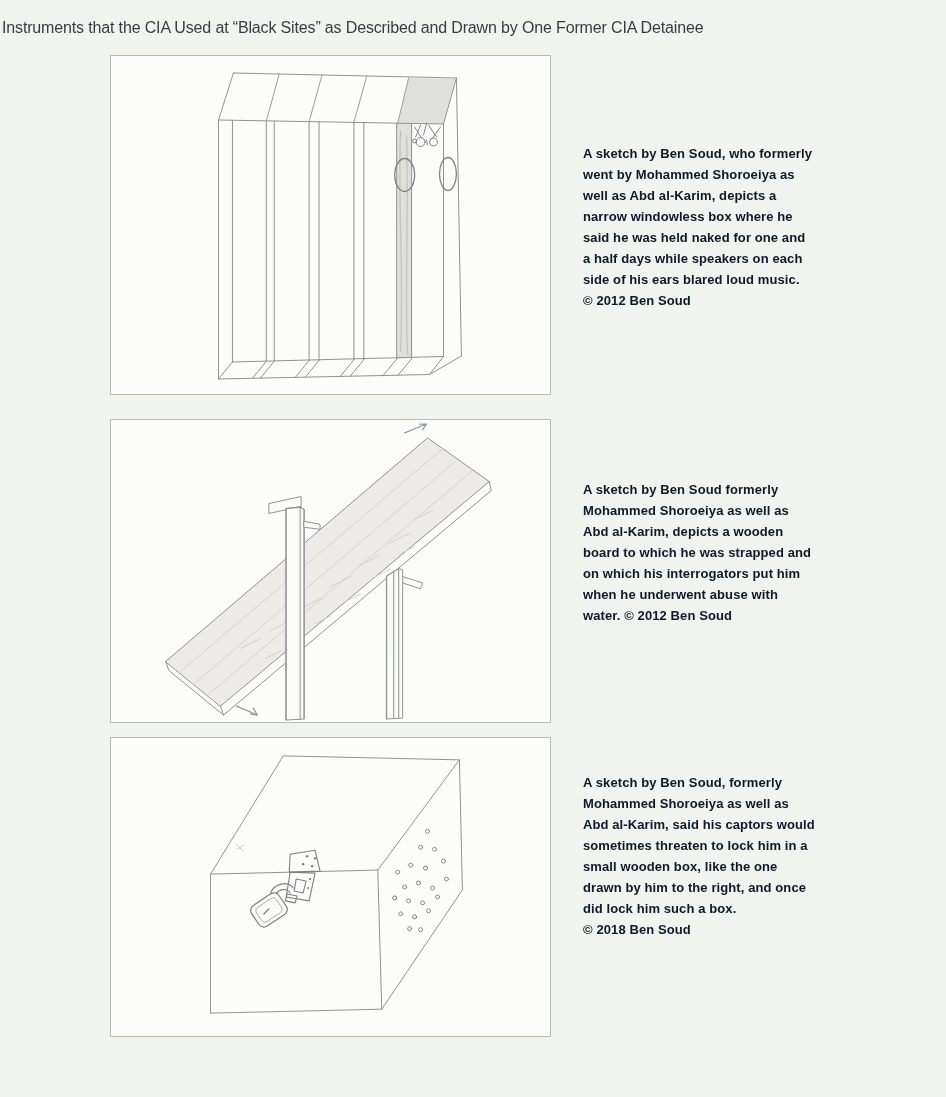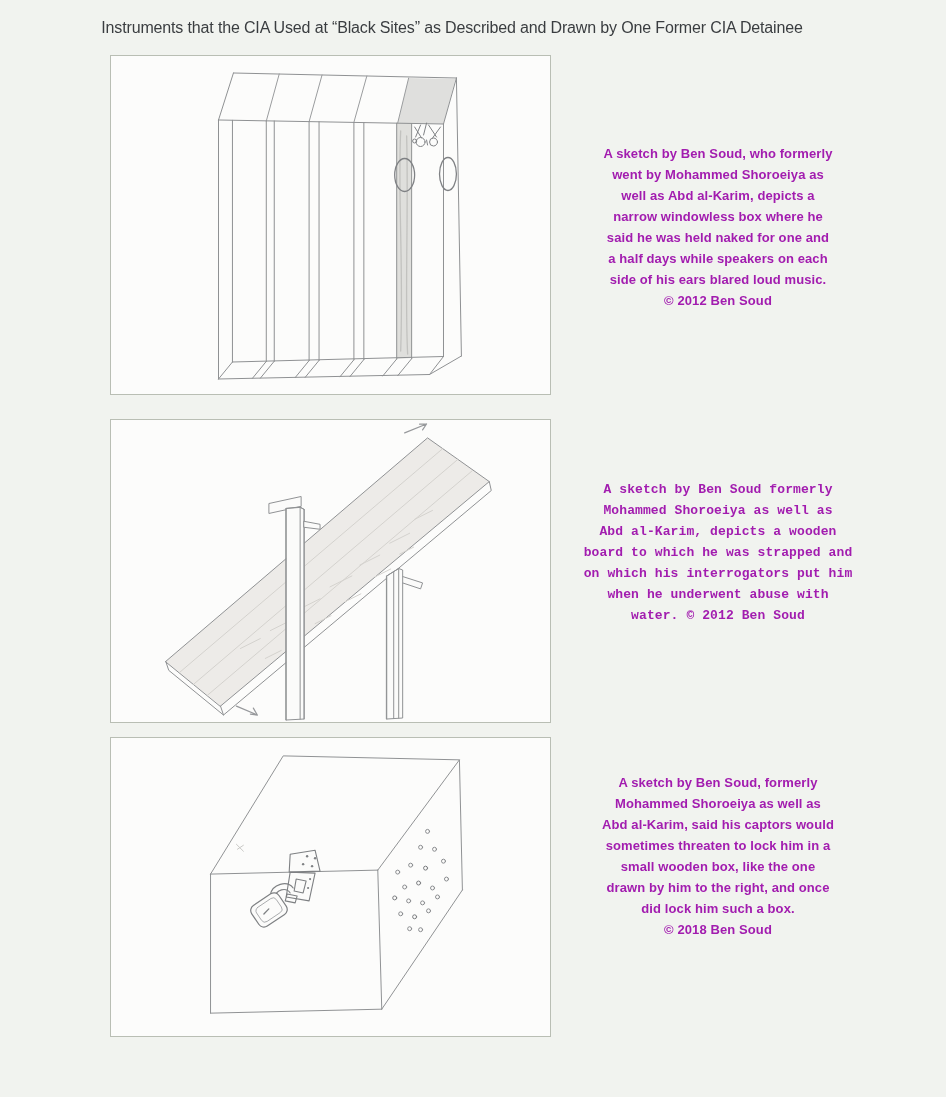--- a/index.html
+++ b/index.html
@@ -6,38 +6,37 @@
   body{
     width:946px;height:1097px;position:relative;
     background:#f1f3ef;
     font-family:"Liberation Sans",sans-serif;
     overflow:hidden;
   }
   .page-title{
     position:absolute;left:2px;top:8px;width:900px;
     font-size:16px;font-weight:400;letter-spacing:-0.15px;
     color:#3a3d40;
-    text-align:center;
   }
   .frame{
     position:absolute;box-sizing:border-box;
     background:#fcfcfb;border:1px solid #b9beb4;
   }
   .frame svg{display:block;width:100%;height:100%;}
   .frame1{left:110px;top:55px;width:441px;height:340px;}
   .frame2{left:110px;top:419px;width:441px;height:304px;}
   .frame3{left:110px;top:737px;width:441px;height:300px;}
   .caption{
-    position:absolute;left:563px;width:310px;
+    position:absolute;left:583px;width:310px;
     font-family:"Liberation Sans",sans-serif;
     font-weight:700;font-size:13px;line-height:21px;letter-spacing:0.1px;
-    color:#a21caf;white-space:pre-line;text-align:center;
+    color:#0f172a;white-space:pre-line;
   }
   .caption1{top:143px;}
-  .caption2{top:479px;font-family:Liberation Mono, monospace;}
+  .caption2{top:479px;}
   .caption3{top:772px;}
 </style>
 </head>
 <body>
 
 <h1 class="page-title">Instruments that the CIA Used at “Black Sites” as Described and Drawn by One Former CIA Detainee</h1>
 
 <div class="frame frame1">
   <svg viewBox="0 0 441 338" preserveAspectRatio="none">
     <g stroke="#8f9193" stroke-width="1" fill="none" stroke-linecap="round" stroke-linejoin="round">

